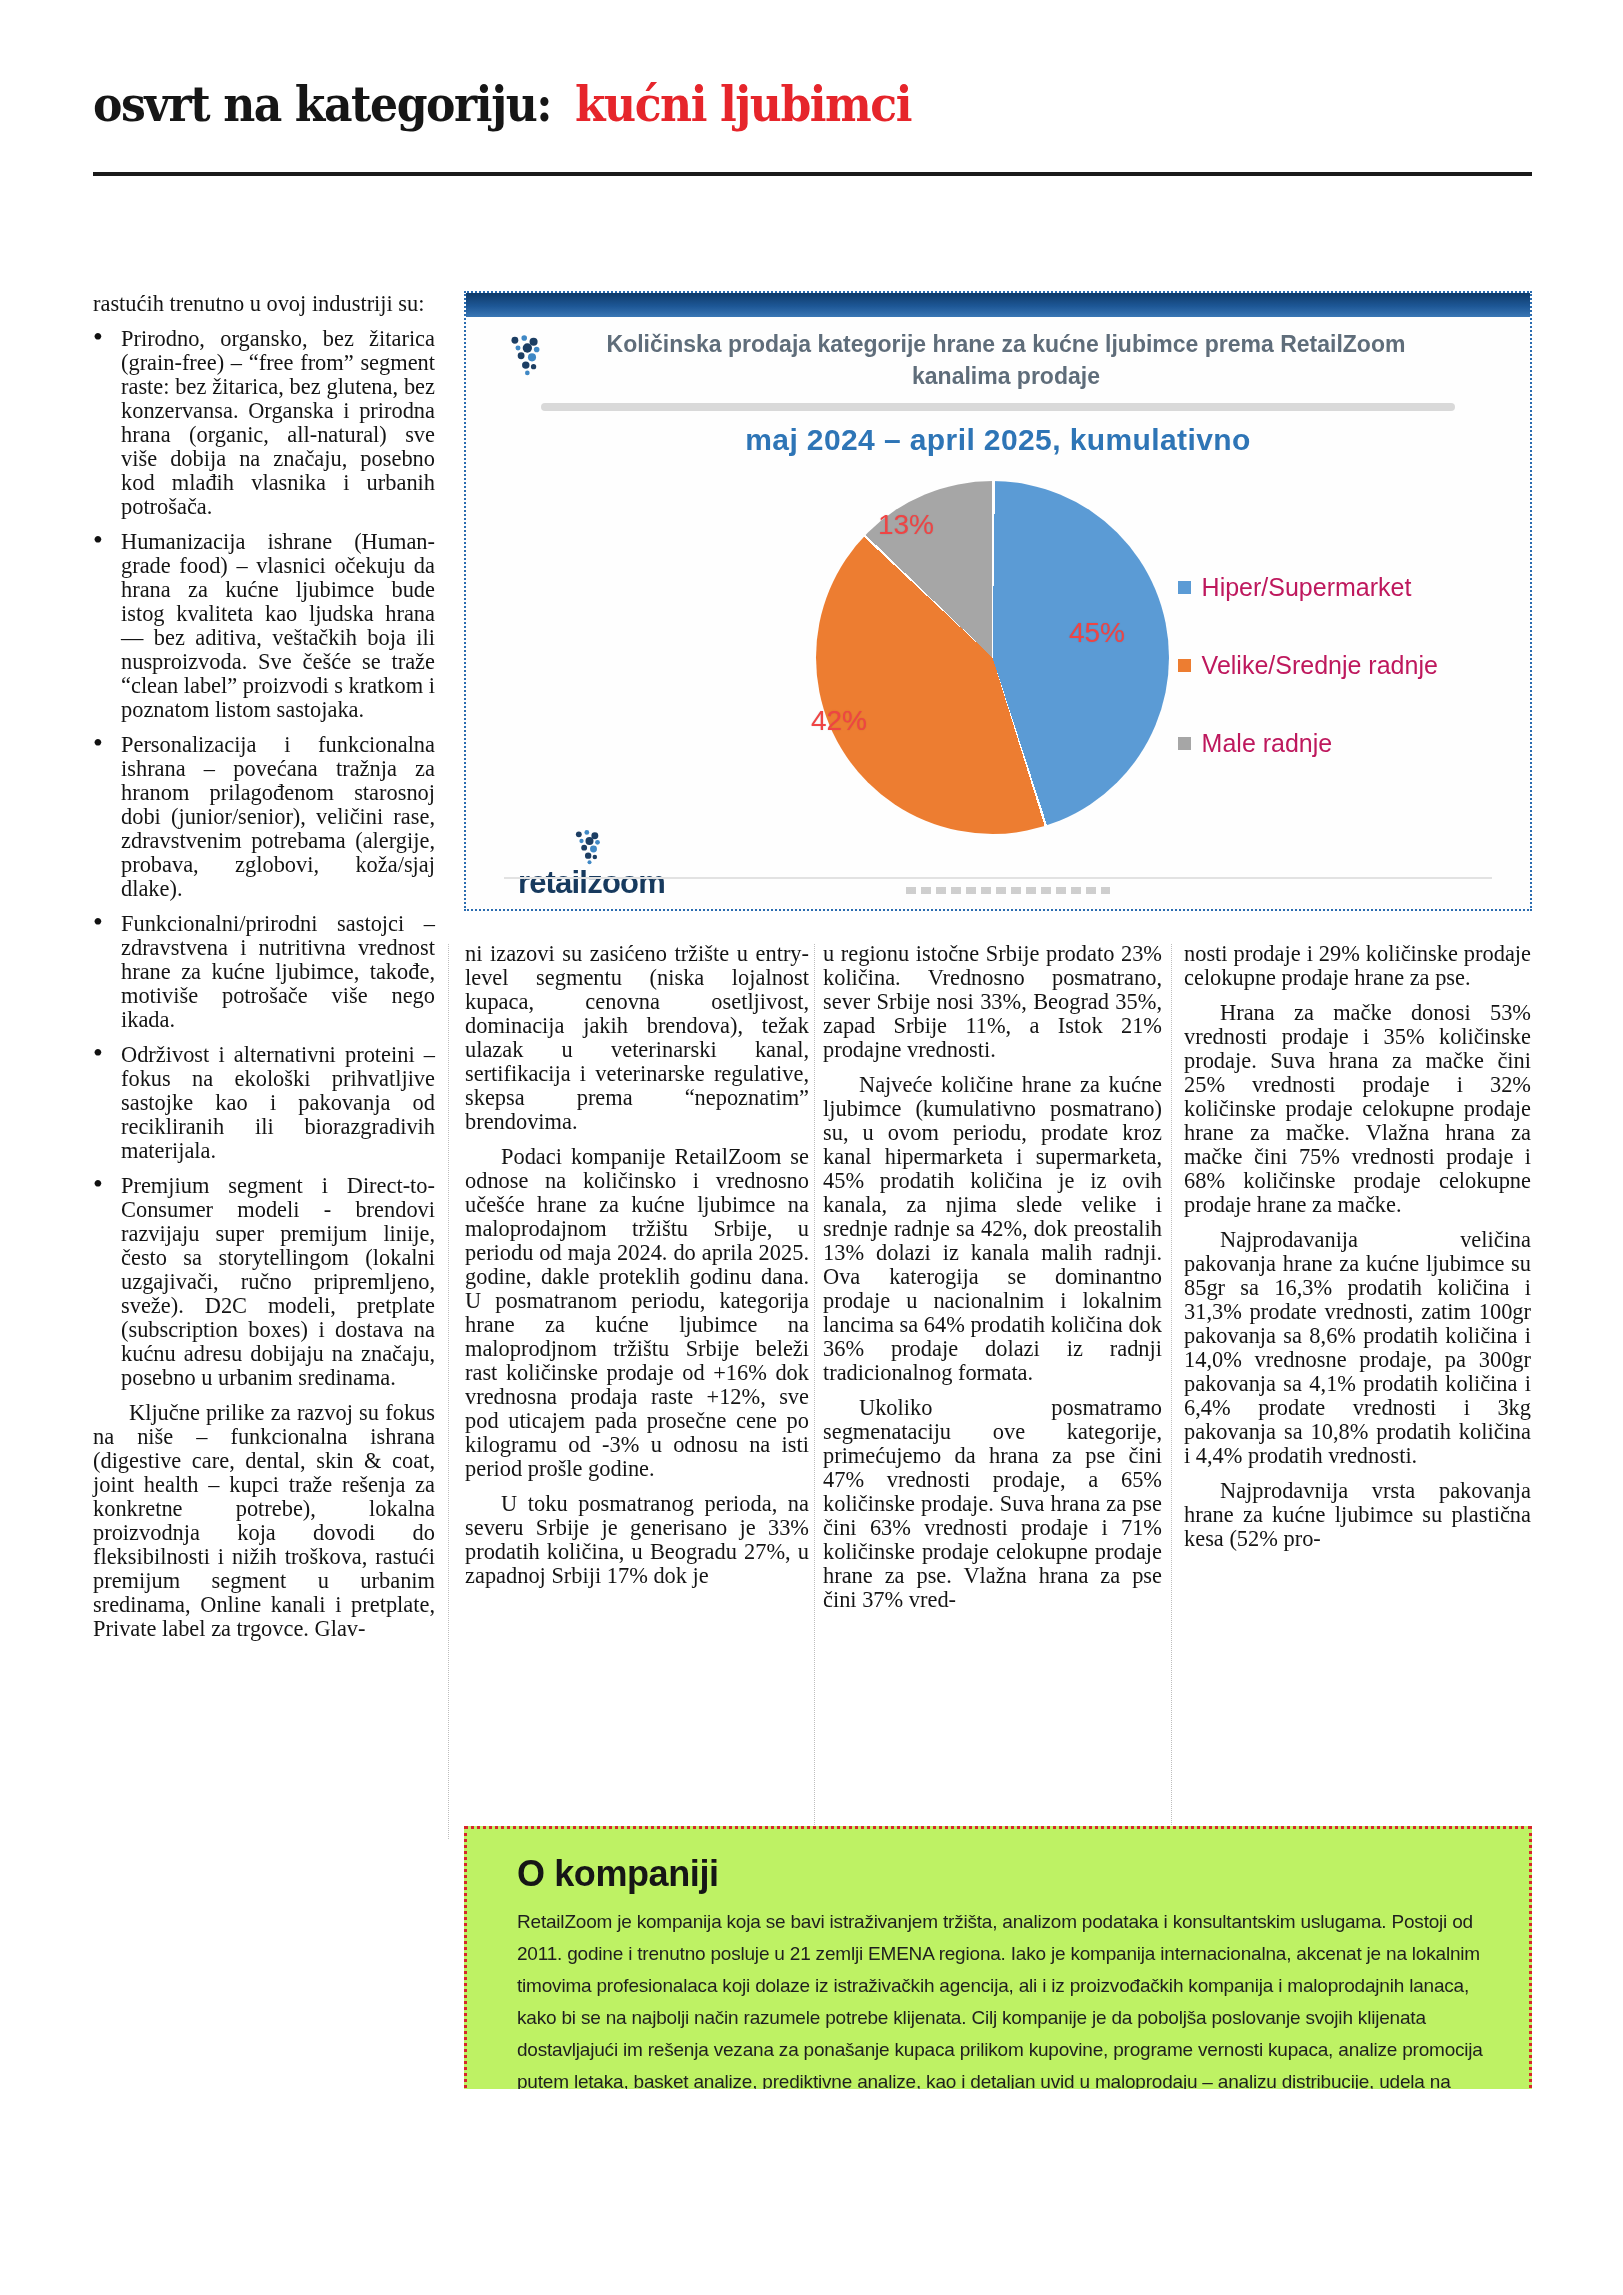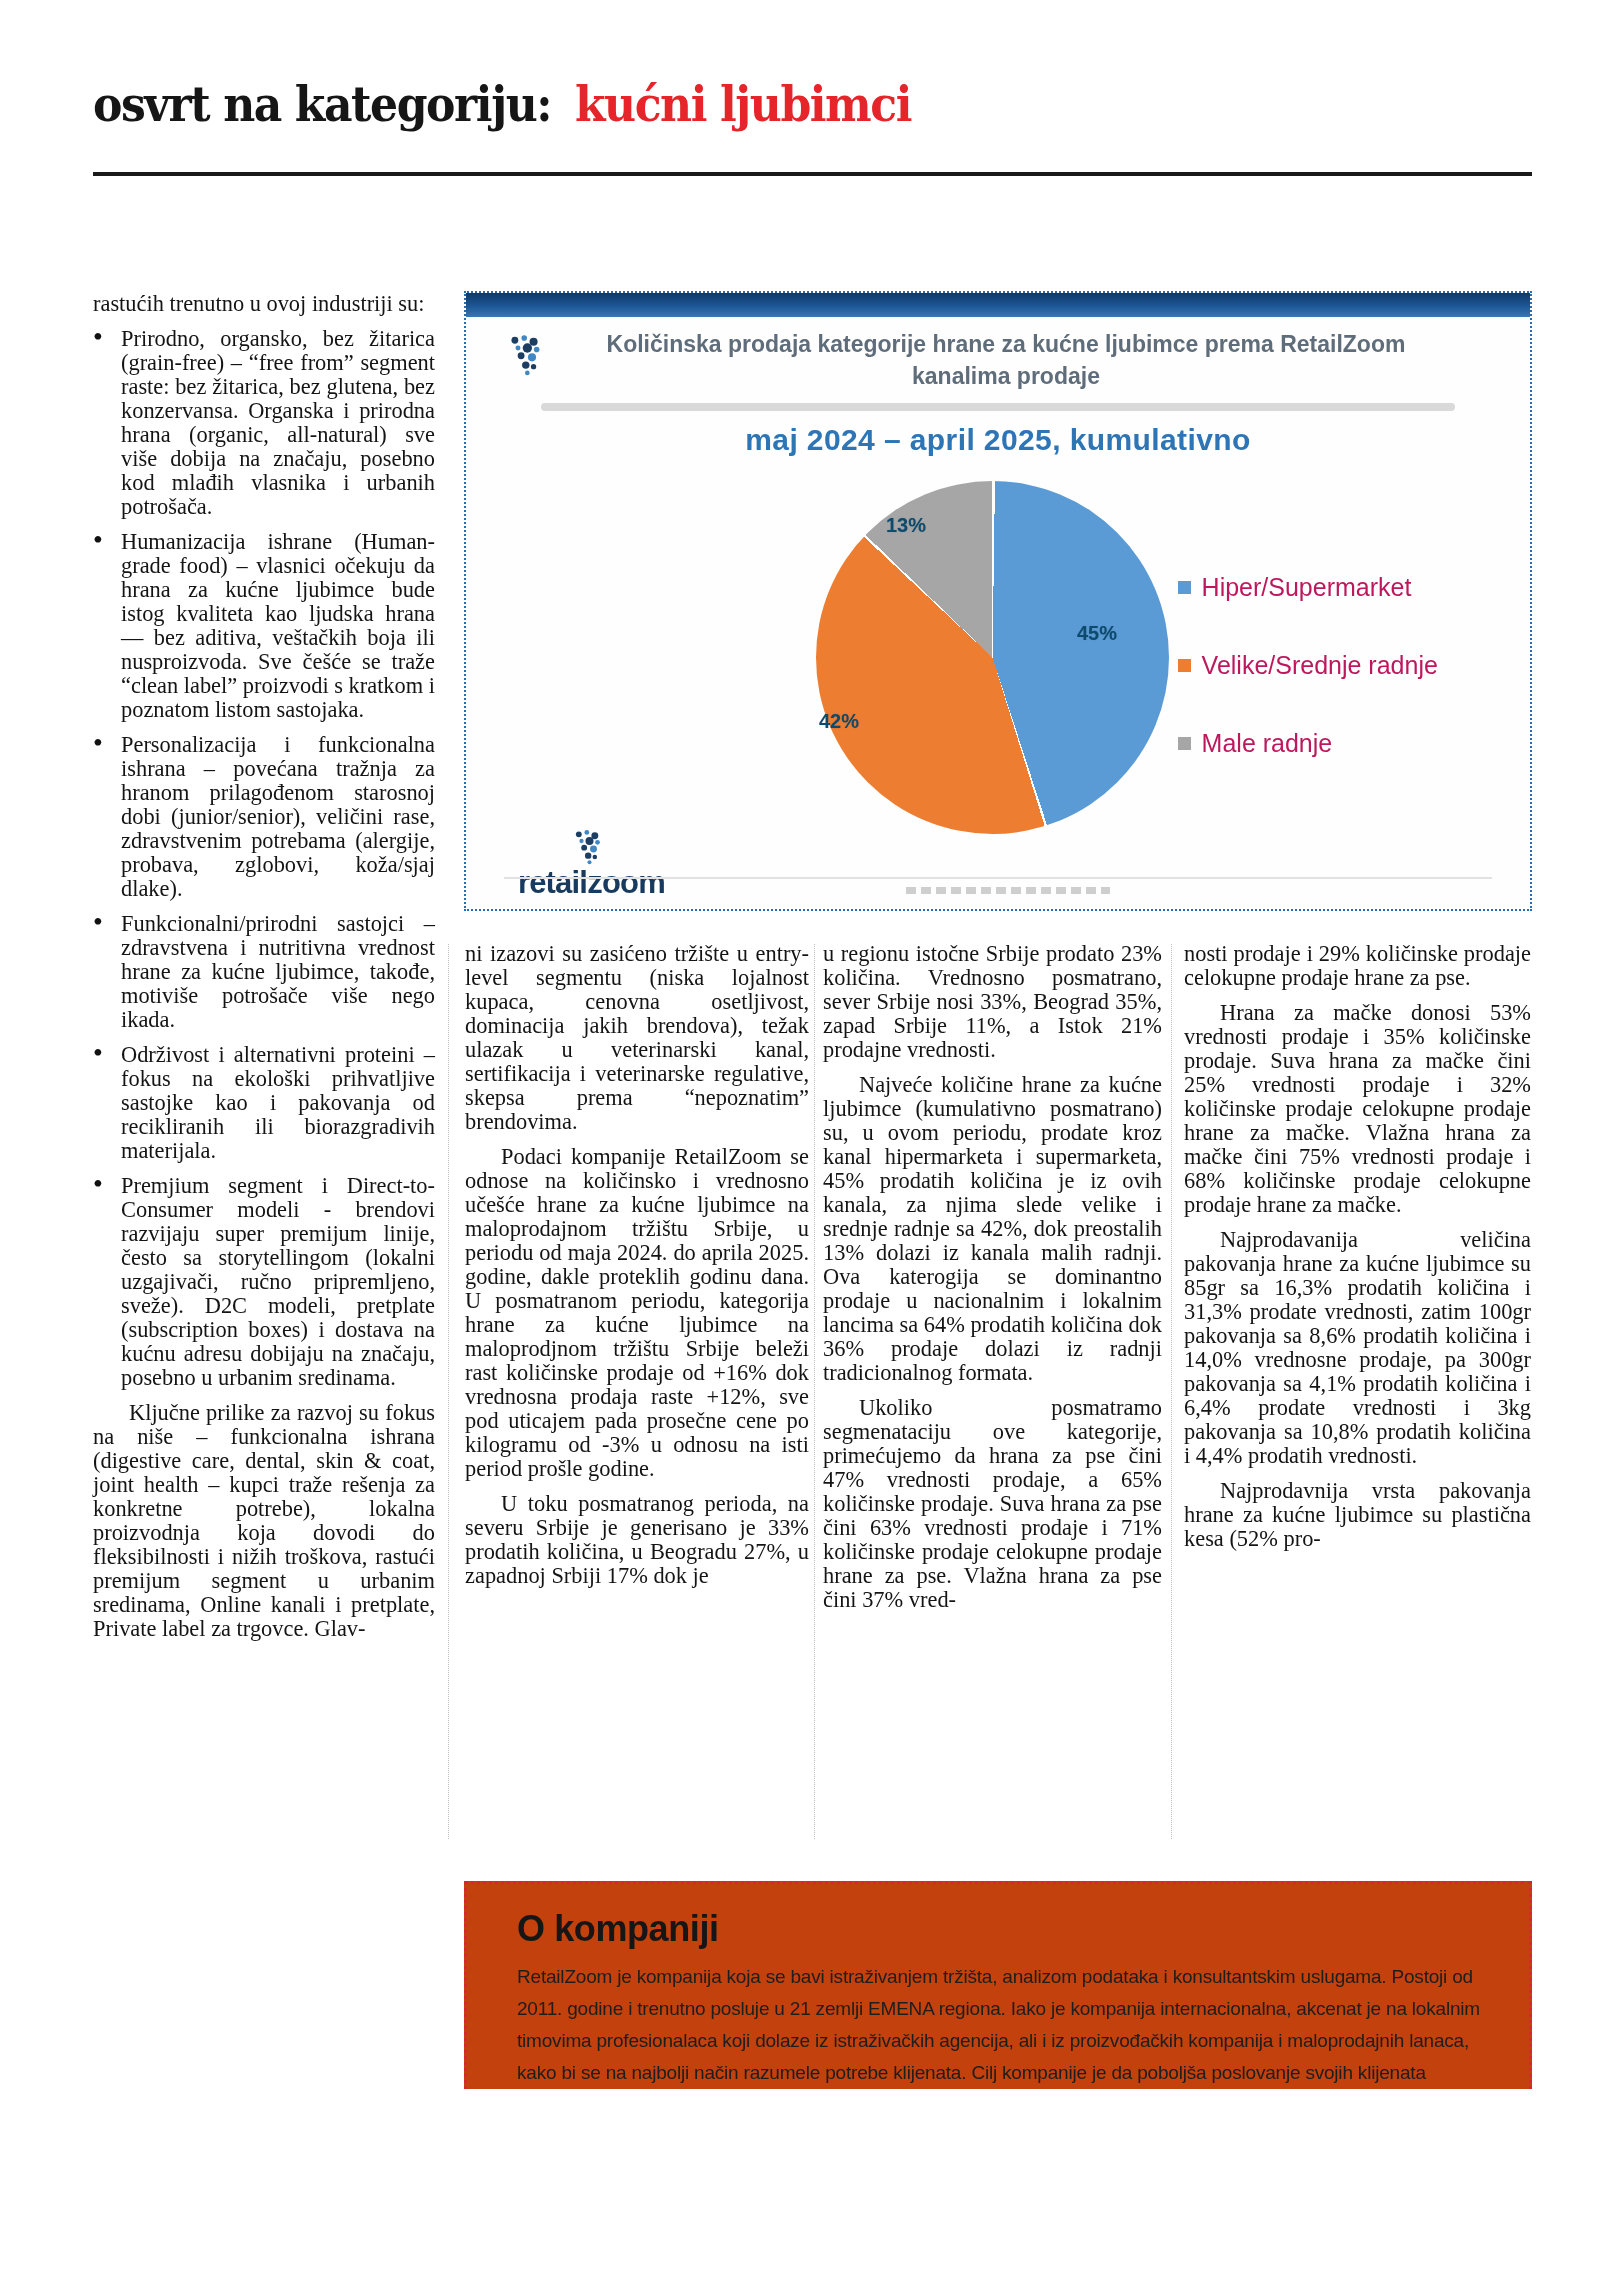--- a/index.html
+++ b/index.html
@@ -35,36 +35,36 @@
          border:2.4px dotted #2a6cb0;box-sizing:border-box;font-family:"Liberation Sans", sans-serif;}
   .chart-topbar{position:absolute;left:0;top:0;right:0;height:23.6px;
                 background:linear-gradient(180deg,#0f3a68 0%,#1d5796 55%,#3a77b5 100%);}
   .chart-title{position:absolute;left:102px;right:86px;top:35px;text-align:center;
                font-size:23px;font-weight:600;color:#5f6d7a;line-height:1.4;}
   .chart-icon{position:absolute;left:41px;top:41px;}
   .chart-divider{position:absolute;left:75px;right:75px;top:110px;height:7.9px;background:#d9d9d9;border-radius:4.7px;}
   .chart-subtitle{position:absolute;left:0;right:0;top:130px;text-align:center;
                   font-size:30px;font-weight:bold;color:#2e75b6;letter-spacing:0.4px;}
   .pie{position:absolute;left:350px;top:188px;width:353px;height:353px;border-radius:50%;}
-  .pie-label{position:absolute;transform:translate(-50%,-50%);color:#0c4a6e;font-weight:bold;
-             font-size:20px;text-shadow:0 0 1.6px rgba(0,0,0,0.15);}
+  .pie-label{position:absolute;transform:translate(-50%,-50%);color:#ef4444;font-weight:normal;
+             font-size:28px;text-shadow:0 0 1.6px rgba(0,0,0,0.15);}
   .pl-45{left:631px;top:340px;} .pl-42{left:373px;top:428px;} .pl-13{left:440px;top:232px;}
   .legend{position:absolute;left:712px;top:280px;}
   .legend-item{display:flex;align-items:center;margin-bottom:49px;}
   .legend-swatch{width:12.6px;height:12.6px;margin-right:11px;flex:0 0 auto;}
   .legend-label{font-size:25px;color:#be185d;}
   .rz-logo{position:absolute;left:44px;top:536px;display:flex;align-items:center;flex-direction:column;}
   .rz-logo .rz-text{font-size:31px;font-weight:bold;color:#173a5e;letter-spacing:-0.8px;margin-left:7.9px;}
   .chart-hairline{position:absolute;left:38px;right:38px;top:584px;height:1.6px;background:#e2e2e2;}
   .chart-source{position:absolute;left:440px;top:594px;width:204px;height:7px;opacity:0.85;
                 background:repeating-linear-gradient(90deg,#c6c6c6 0 10.2px,transparent 10.2px 15px);}
 
   
-  .about{position:absolute;left:464px;top:1881px;width:1068px;height:322px;box-sizing:border-box;
-         border:3.1px dotted #d8262c;background:#c2410c;font-family:"Liberation Sans", sans-serif;text-decoration:underline;}
+  .about{position:absolute;left:464px;top:1826px;width:1068px;height:322px;box-sizing:border-box;
+         border:3.1px dotted #d8262c;background:#bef264;font-family:"Liberation Sans", sans-serif;text-decoration:underline;}
   .about-title{position:absolute;left:50px;top:23.6px;font-size:36px;font-weight:bold;color:#161616;letter-spacing:-0.4px;}
   .about-body{position:absolute;left:50px;top:77px;width:972px;font-size:19px;line-height:32px;
               color:#1e1e1e;letter-spacing:-0.2px;text-align:left;}
 
   
   .pageno{position:absolute;left:93px;top:2230px;font-family:"Liberation Sans", sans-serif;
           font-size:33px;font-weight:bold;color:#111;}
   .footer-brand{position:absolute;left:351px;top:2229px;height:39px;display:flex;align-items:center;
                 font-family:"Liberation Sans", sans-serif;color:#111;justify-content:center;}
   .in-circle{width:28px;height:28px;border-radius:50%;background:#111;color:#fff;display:flex;

